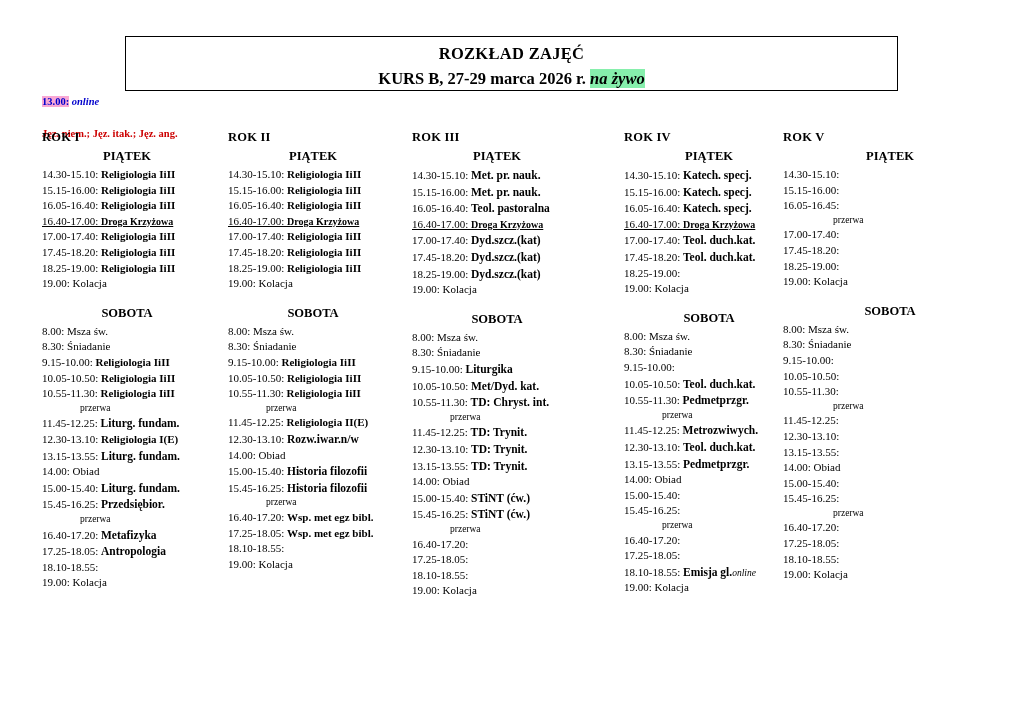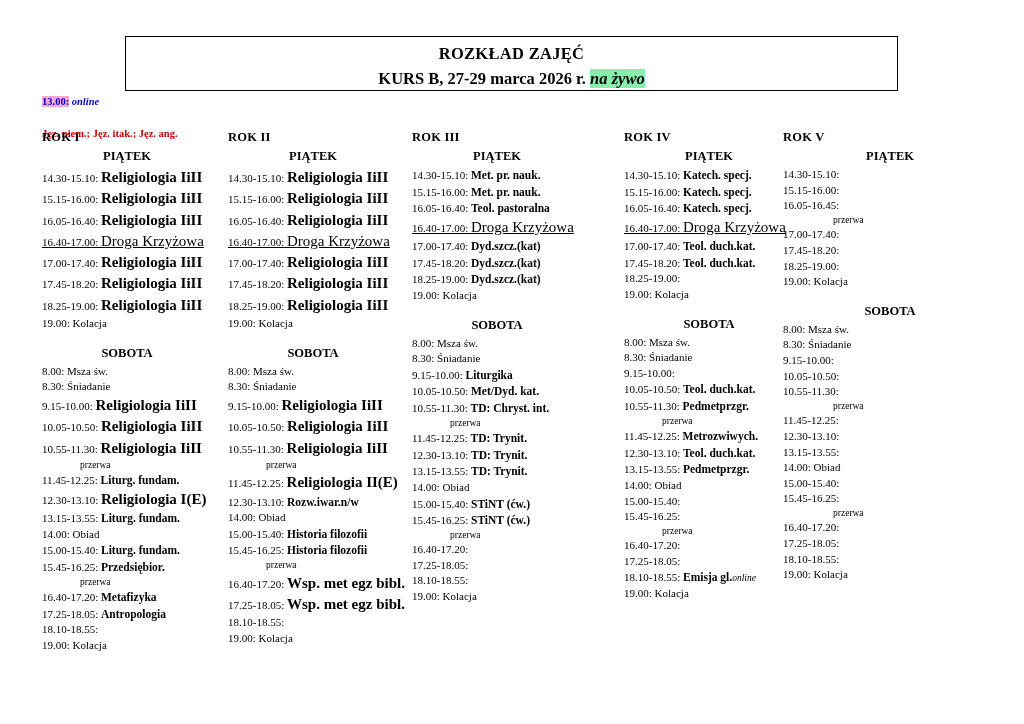--- a/index.html
+++ b/index.html
@@ -113,25 +113,25 @@
   }
   .t {
     font-weight: normal;
   }
   .s-b {
     font-weight: bold;
     font-size: 11.5px;
   }
   .s-sb {
     font-weight: bold;
-    font-size: 15px;
+    font-size: 11px;
   }
   .s-sm {
-    font-weight: normal;
-    font-size: 15px;
+    font-weight: bold;
+    font-size: 10px;
   }
   .u {
     text-decoration: underline;
   }
   .sub {
     font-size: 8.5px;
     font-weight: bold;
   }
   .ital {
     font-style: italic;

